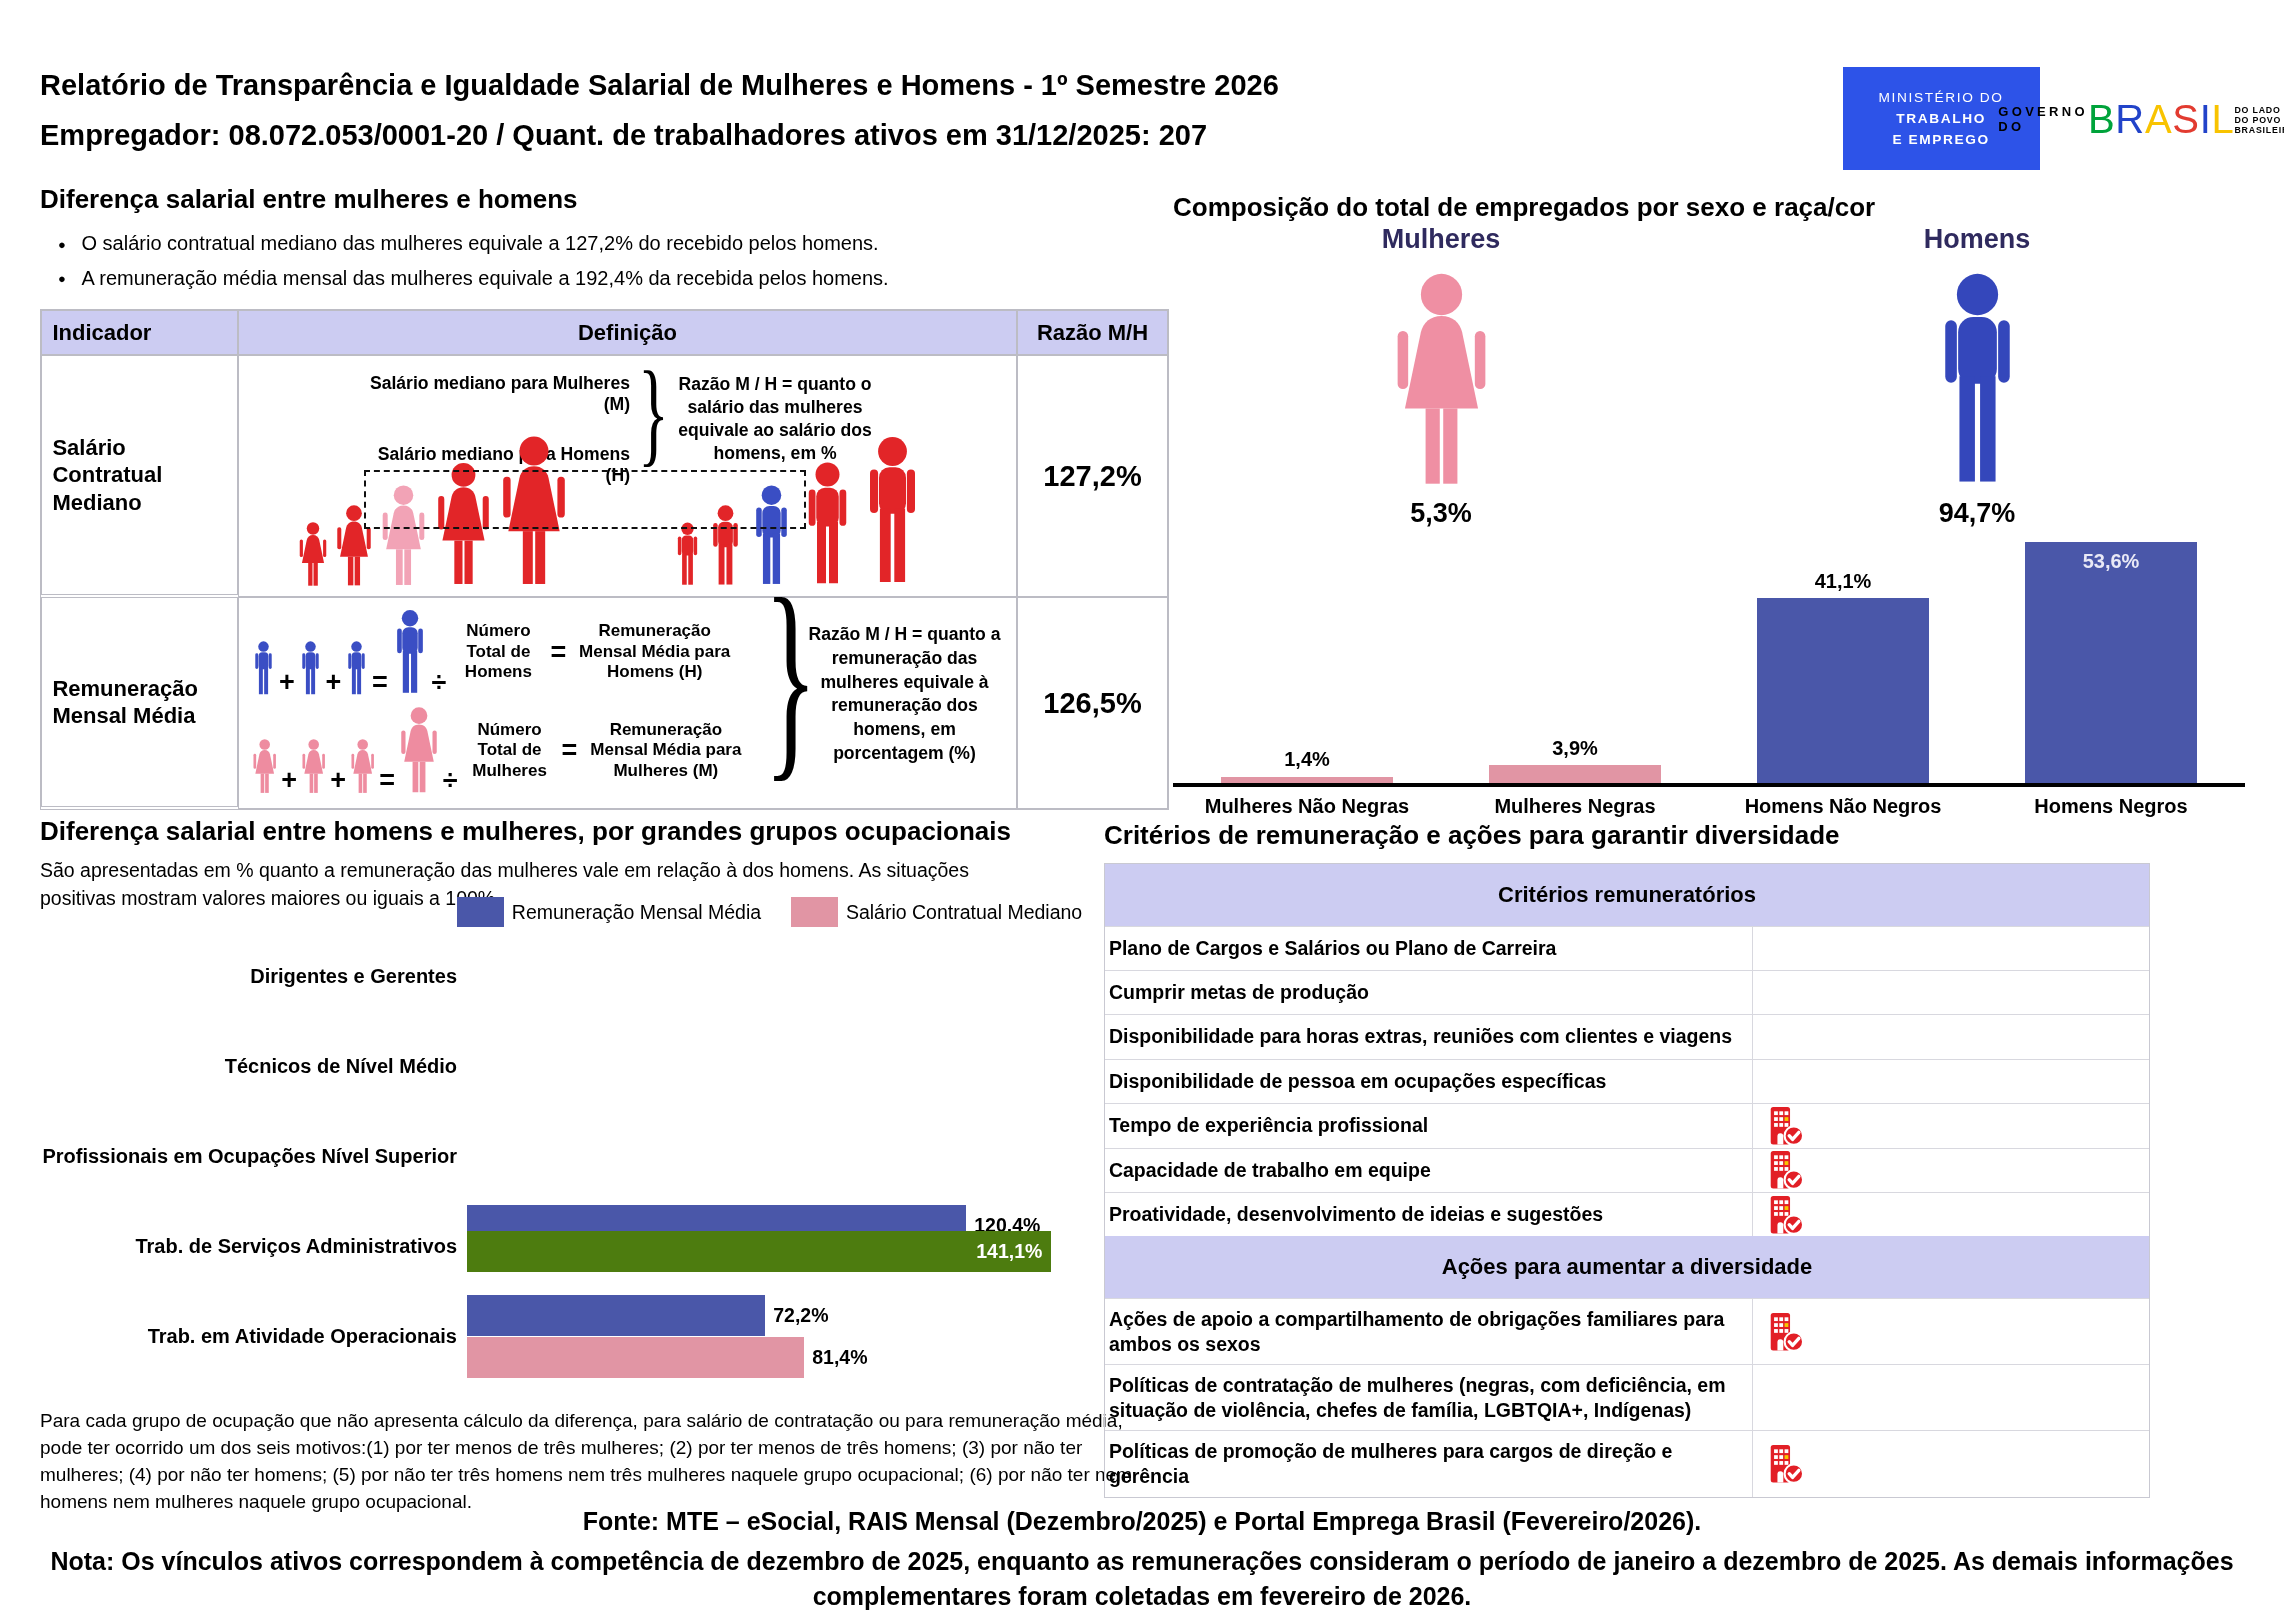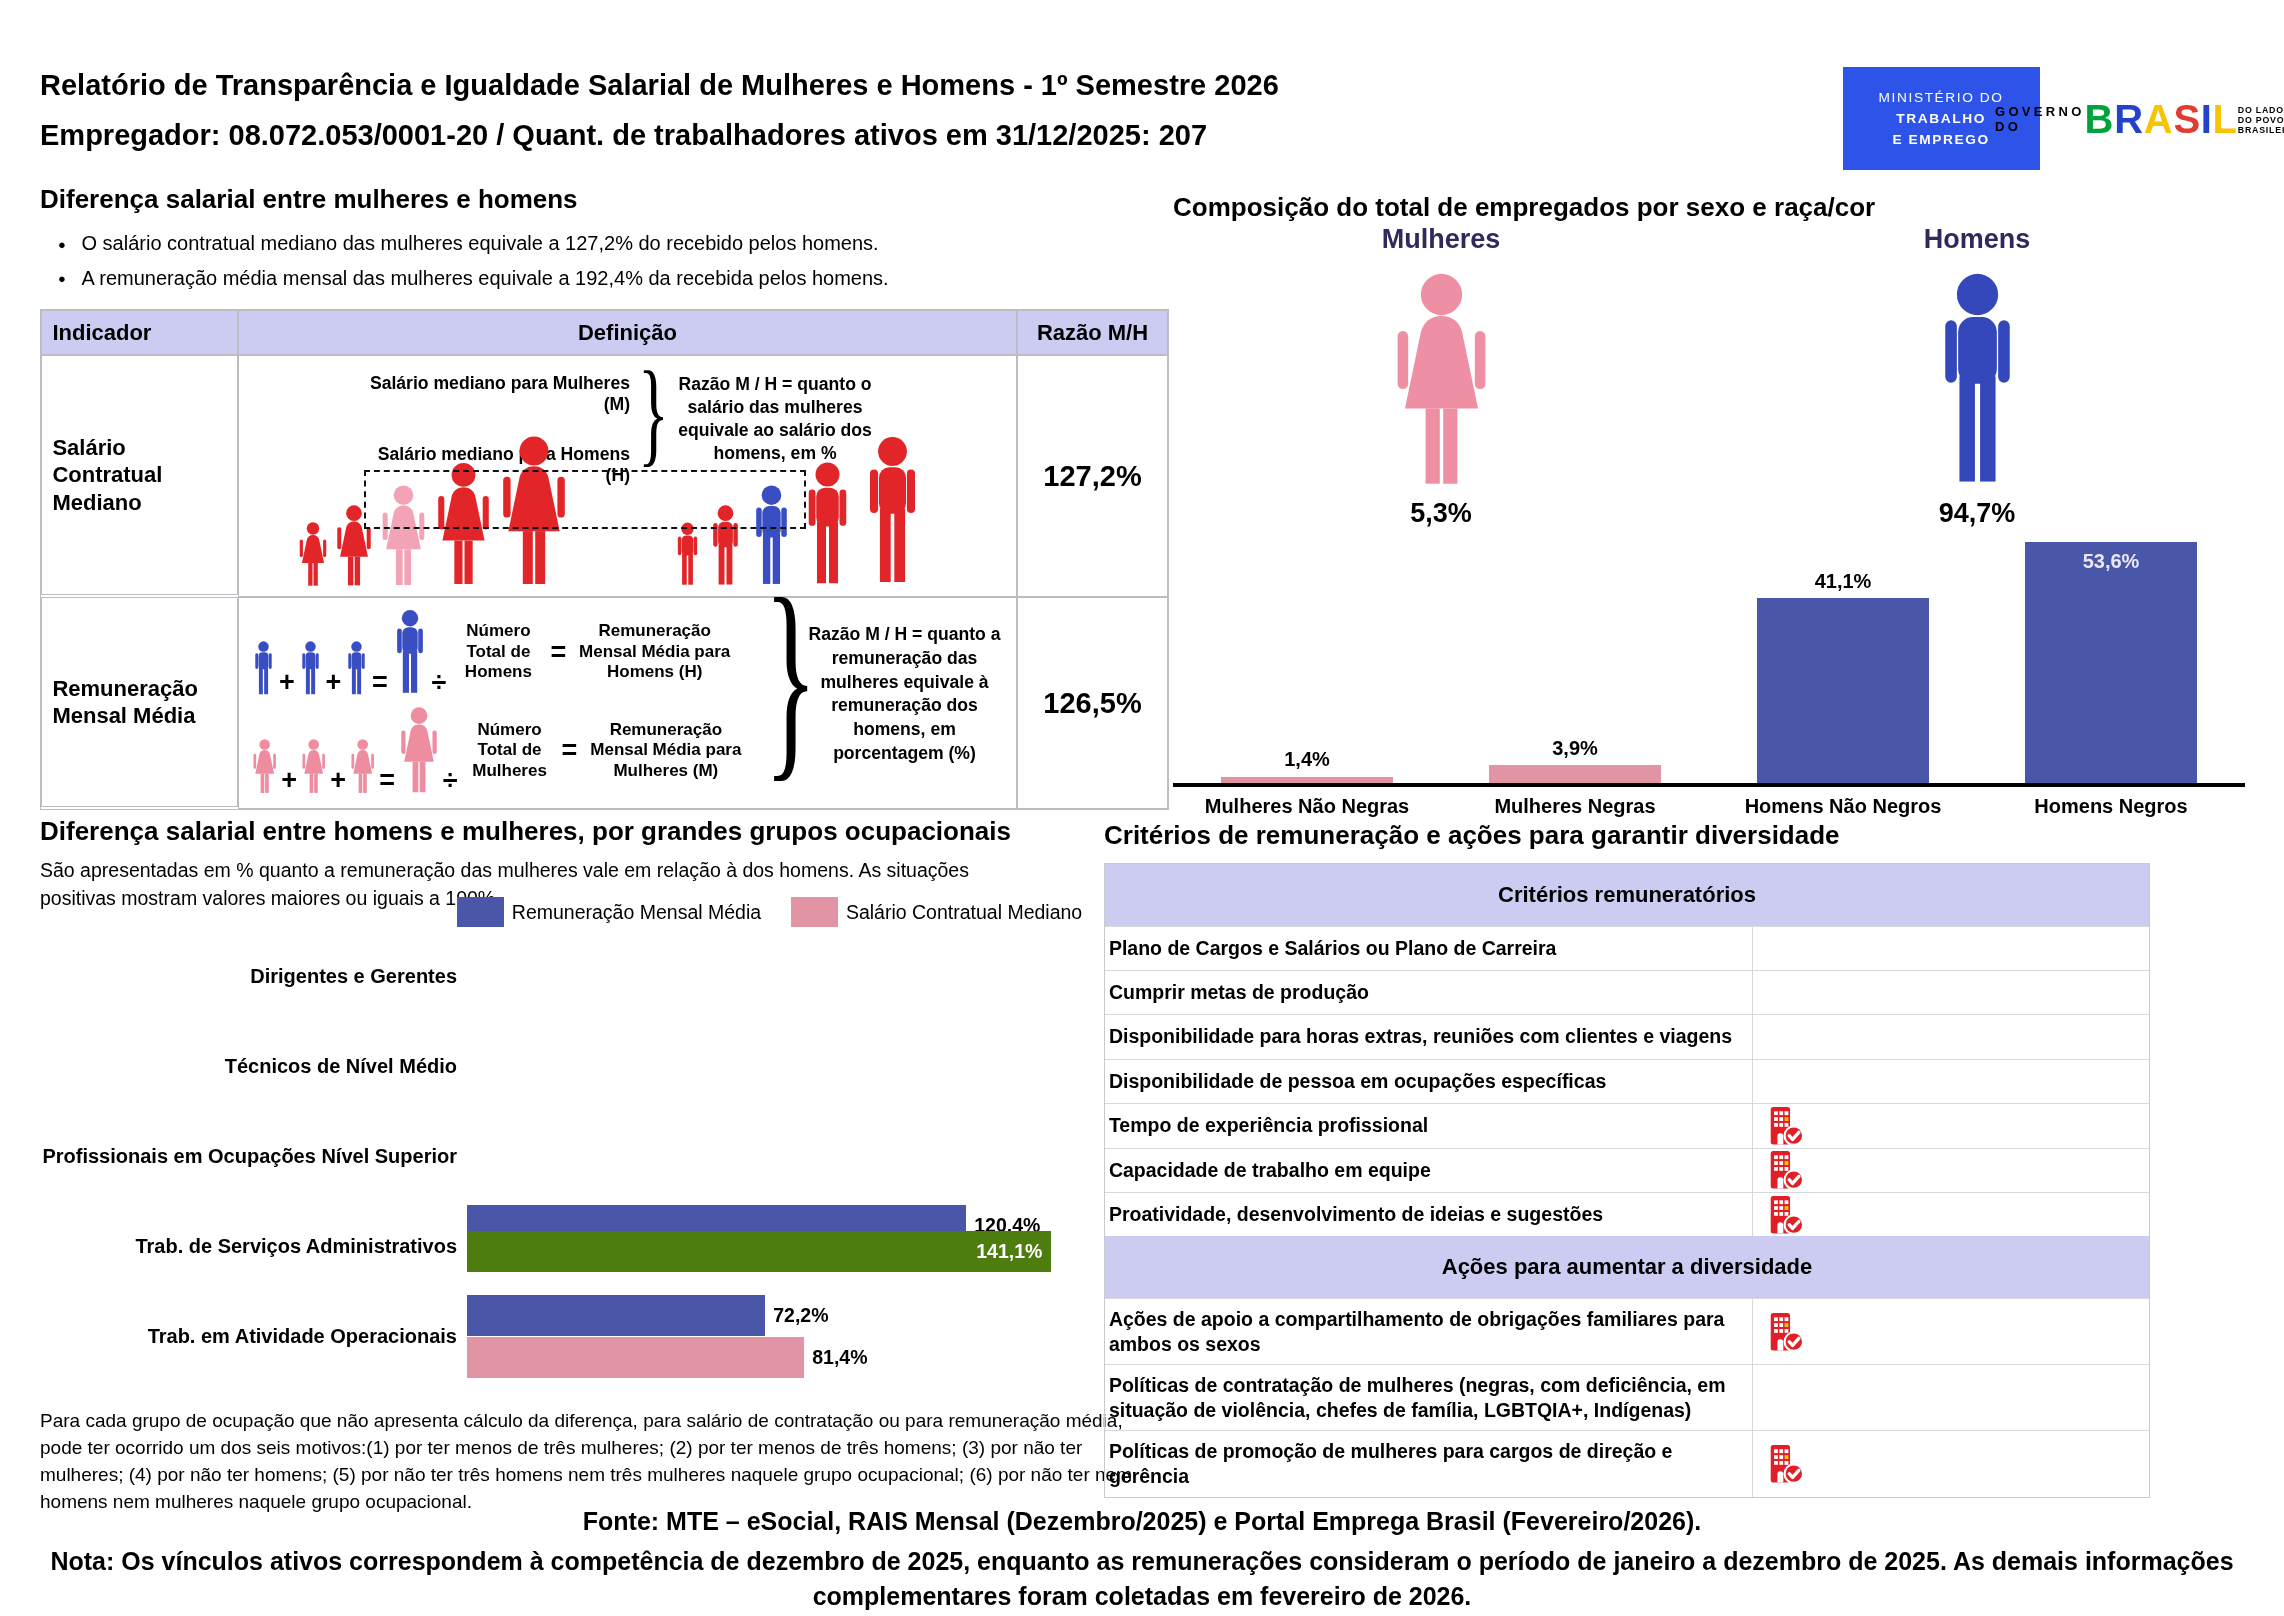--- a/index.html
+++ b/index.html
@@ -9,21 +9,21 @@
   
   header{position:absolute;top:36px;left:40px;right:39px;display:flex;justify-content:space-between}
   .title-block{padding-top:33px}
   .title-l1,.title-l2{font-size:29px;font-weight:bold;margin-bottom:17px;white-space:nowrap}
   .logos{display:flex;gap:10.4px;height:103px;margin-top:31px}
   .mte{background:#2d53e8;color:#fff;width:197px;display:flex;flex-direction:column;justify-content:center;
        align-items:center;gap:5.9px;font-size:13.7px;letter-spacing:1.6px;text-align:center}
   .mte .b{font-weight:bold}
   .gov{width:195px;display:flex;flex-direction:row;justify-content:center;align-items:center;background:#fff}
   .gov-top{font-size:13px;font-weight:bold;letter-spacing:3.3px}
-  .gov-word{font-size:40px;font-weight:700;line-height:1.05;letter-spacing:0.7px}
+  .gov-word{font-size:40px;font-weight:400;line-height:1.05;letter-spacing:0.7px}
   .gov-tag{font-size:8.8px;font-weight:bold;letter-spacing:0.8px;margin-top:3.3px}
 
   
   .sec-title{font-size:26px;font-weight:bold}
 
   
   #left-top{position:absolute;top:184px;left:40px;width:1129px}
   .bullets{margin-top:17px}
   .bullet{font-size:20px;margin:11.7px 0 11.7px 18px;position:relative;padding-left:23.5px}
   .bullet::before{content:"●";position:absolute;left:0;top:4.6px;font-size:13px}

